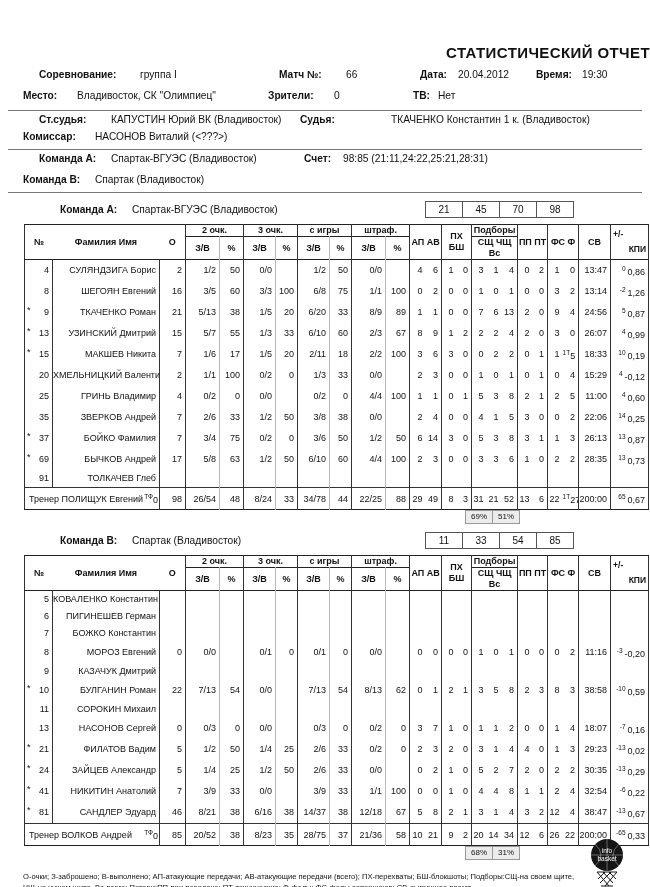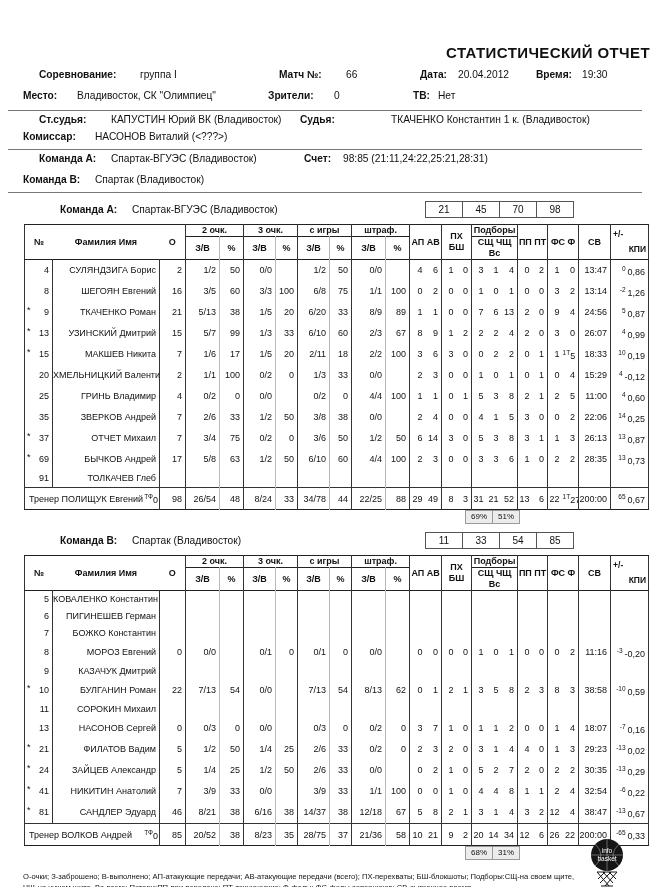--- a/index.html
+++ b/index.html
@@ -256,21 +256,21 @@
           <td class="c-sm bl">9</td>
           <td class="c-sm">4</td>
           <td class="c-sv bl">24:56</td>
           <td class="c-pm bl pmcell"><sup>5</sup>0,87</td>
         </tr>
         <tr>
           <td class="c-num"><span class="star">*</span>13</td>
           <td class="c-name bl">УЗИНСКИЙ Дмитрий</td>
           <td class="c-o bl">15</td>
           <td class="c-zv bl">5/7</td>
-          <td class="c-pct bll">99</td>
+          <td class="c-pct bll">55</td>
           <td class="c-zv bl">1/3</td>
           <td class="c-pct bll">33</td>
           <td class="c-zv bl">6/10</td>
           <td class="c-pct bll">60</td>
           <td class="c-zv bl">2/3</td>
           <td class="c-pct bll">67</td>
           <td class="c-sm bl">8</td>
           <td class="c-sm">9</td>
           <td class="c-sm bl">1</td>
           <td class="c-sm">2</td>
@@ -383,21 +383,21 @@
           <td class="c-sm">5</td>
           <td class="c-sm bl">3</td>
           <td class="c-sm">0</td>
           <td class="c-sm bl">0</td>
           <td class="c-sm">2</td>
           <td class="c-sv bl">22:06</td>
           <td class="c-pm bl pmcell"><sup>14</sup>0,25</td>
         </tr>
         <tr>
           <td class="c-num"><span class="star">*</span>37</td>
-          <td class="c-name bl">ОТЧЕТ Михаил</td>
+          <td class="c-name bl">БОЙКО Фамилия</td>
           <td class="c-o bl">7</td>
           <td class="c-zv bl">3/4</td>
           <td class="c-pct bll">75</td>
           <td class="c-zv bl">0/2</td>
           <td class="c-pct bll">0</td>
           <td class="c-zv bl">3/6</td>
           <td class="c-pct bll">50</td>
           <td class="c-zv bl">1/2</td>
           <td class="c-pct bll">50</td>
           <td class="c-sm bl">6</td>

